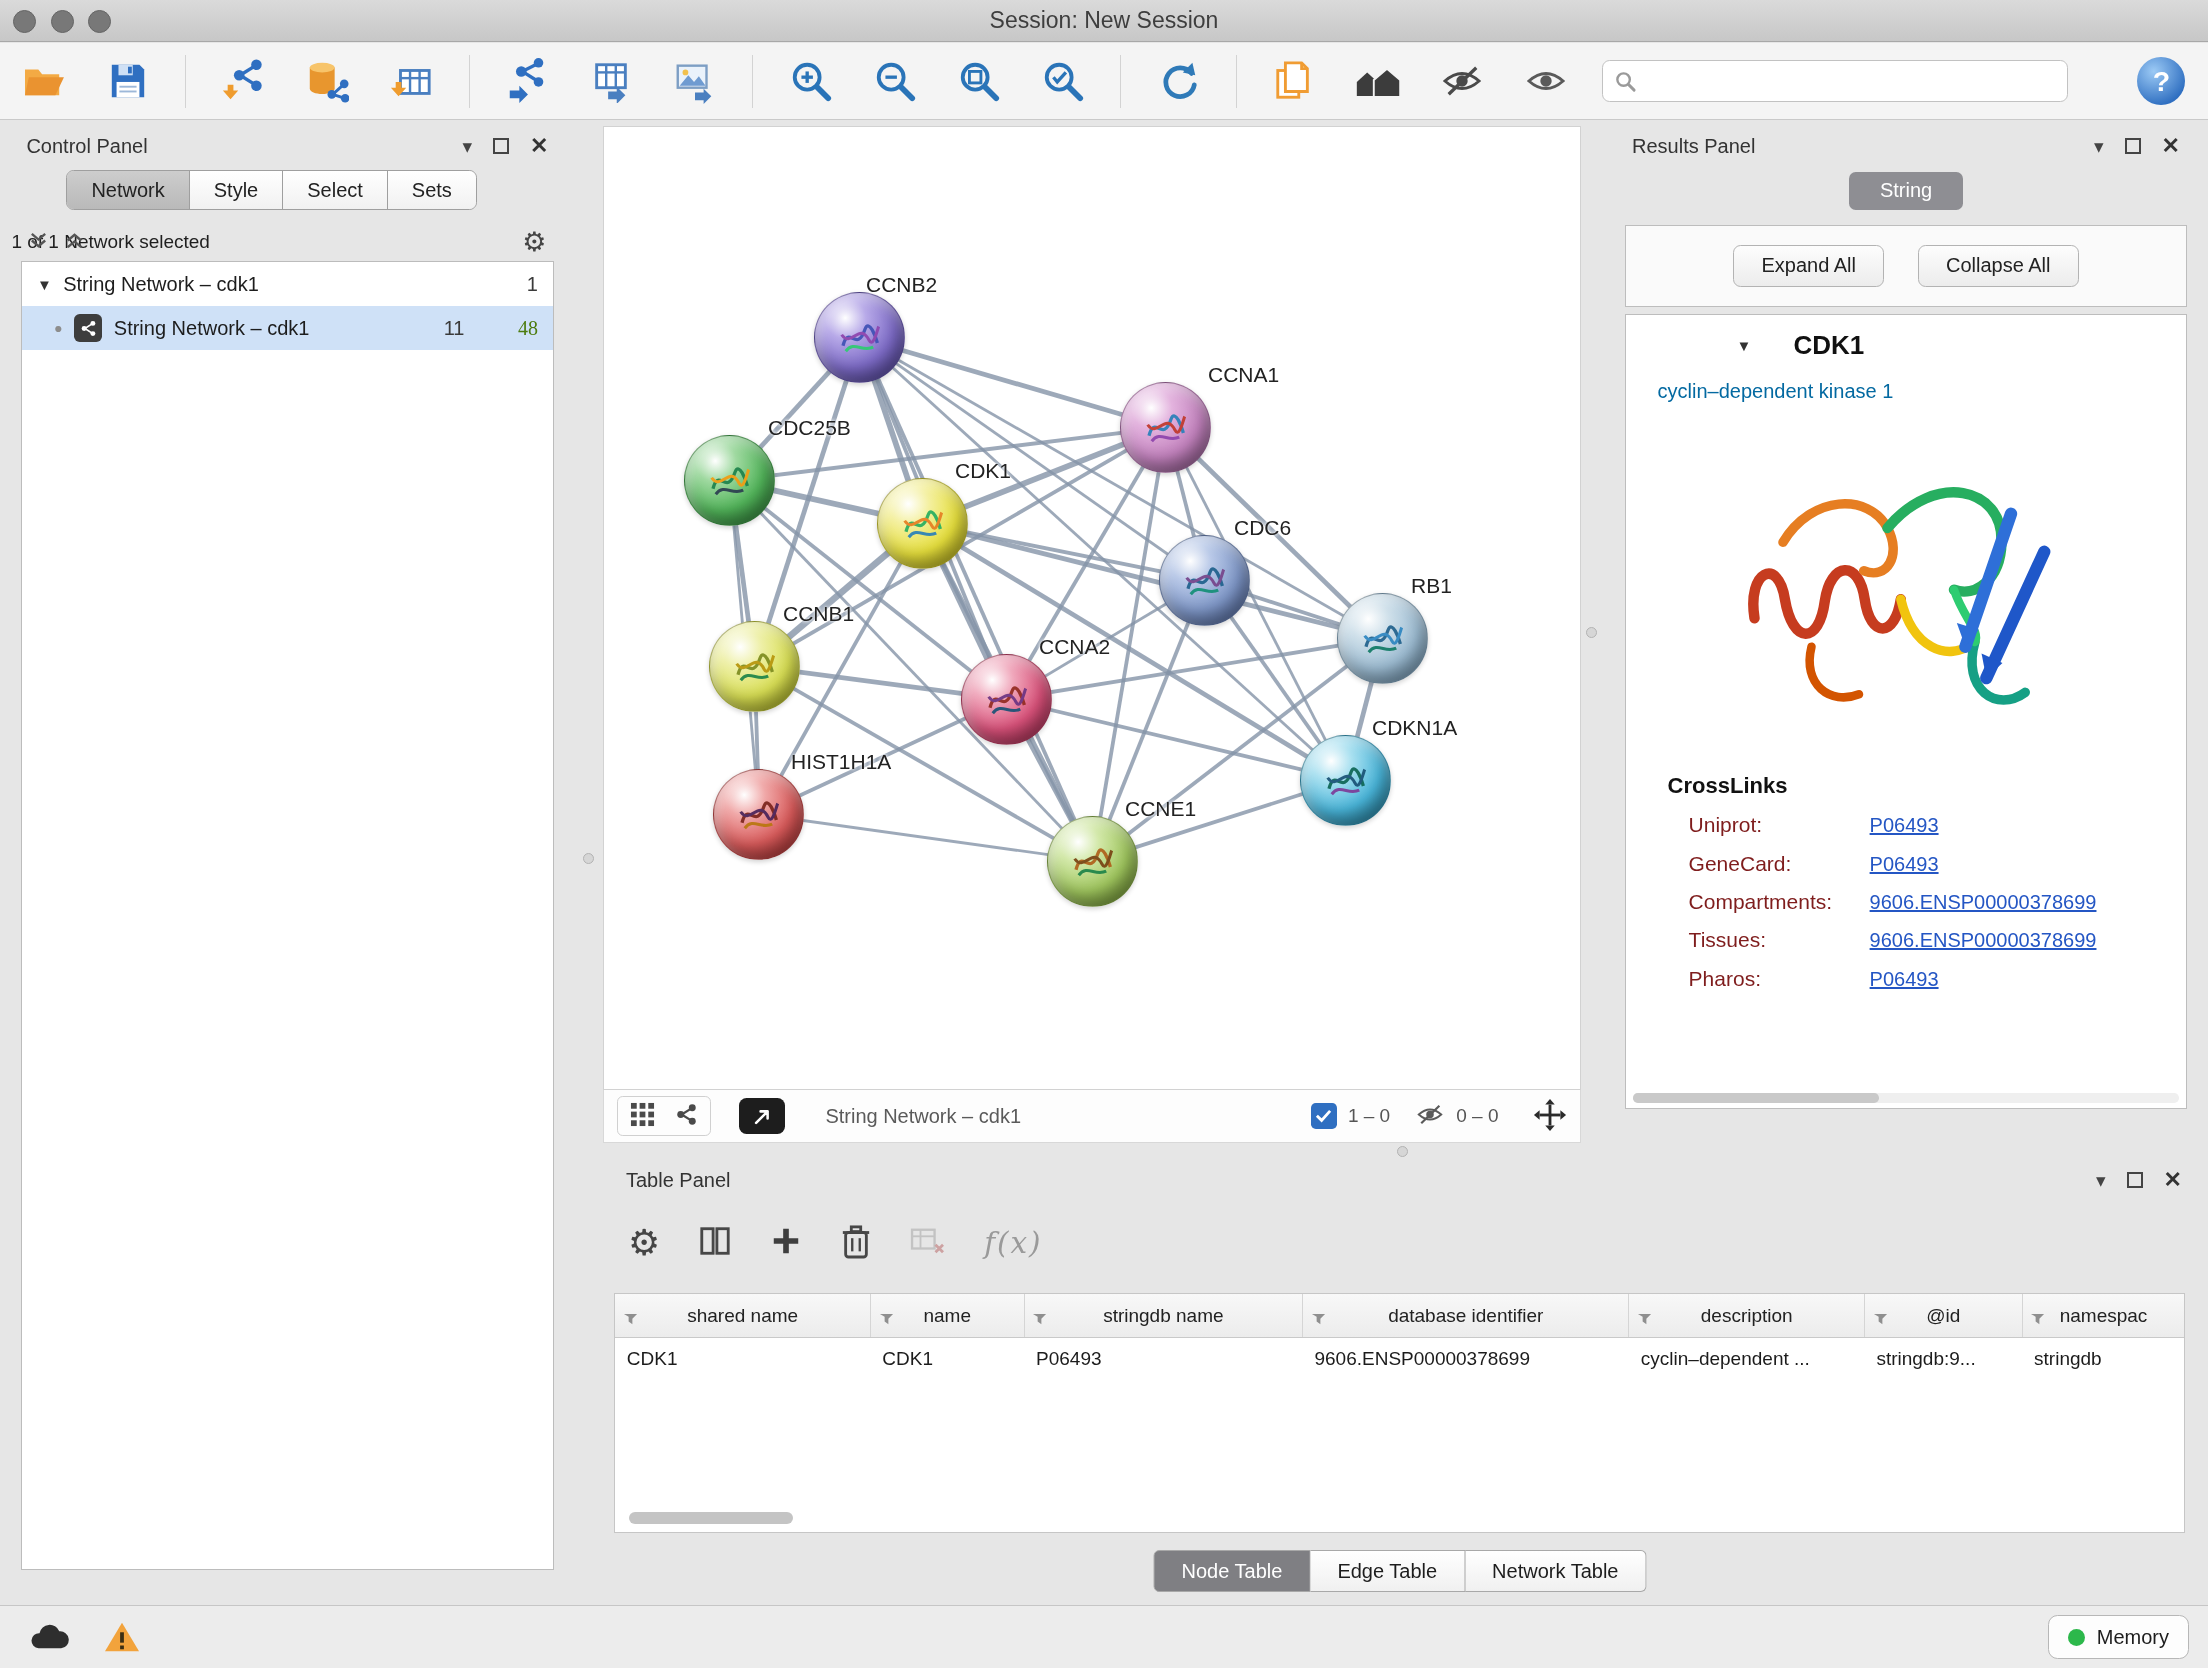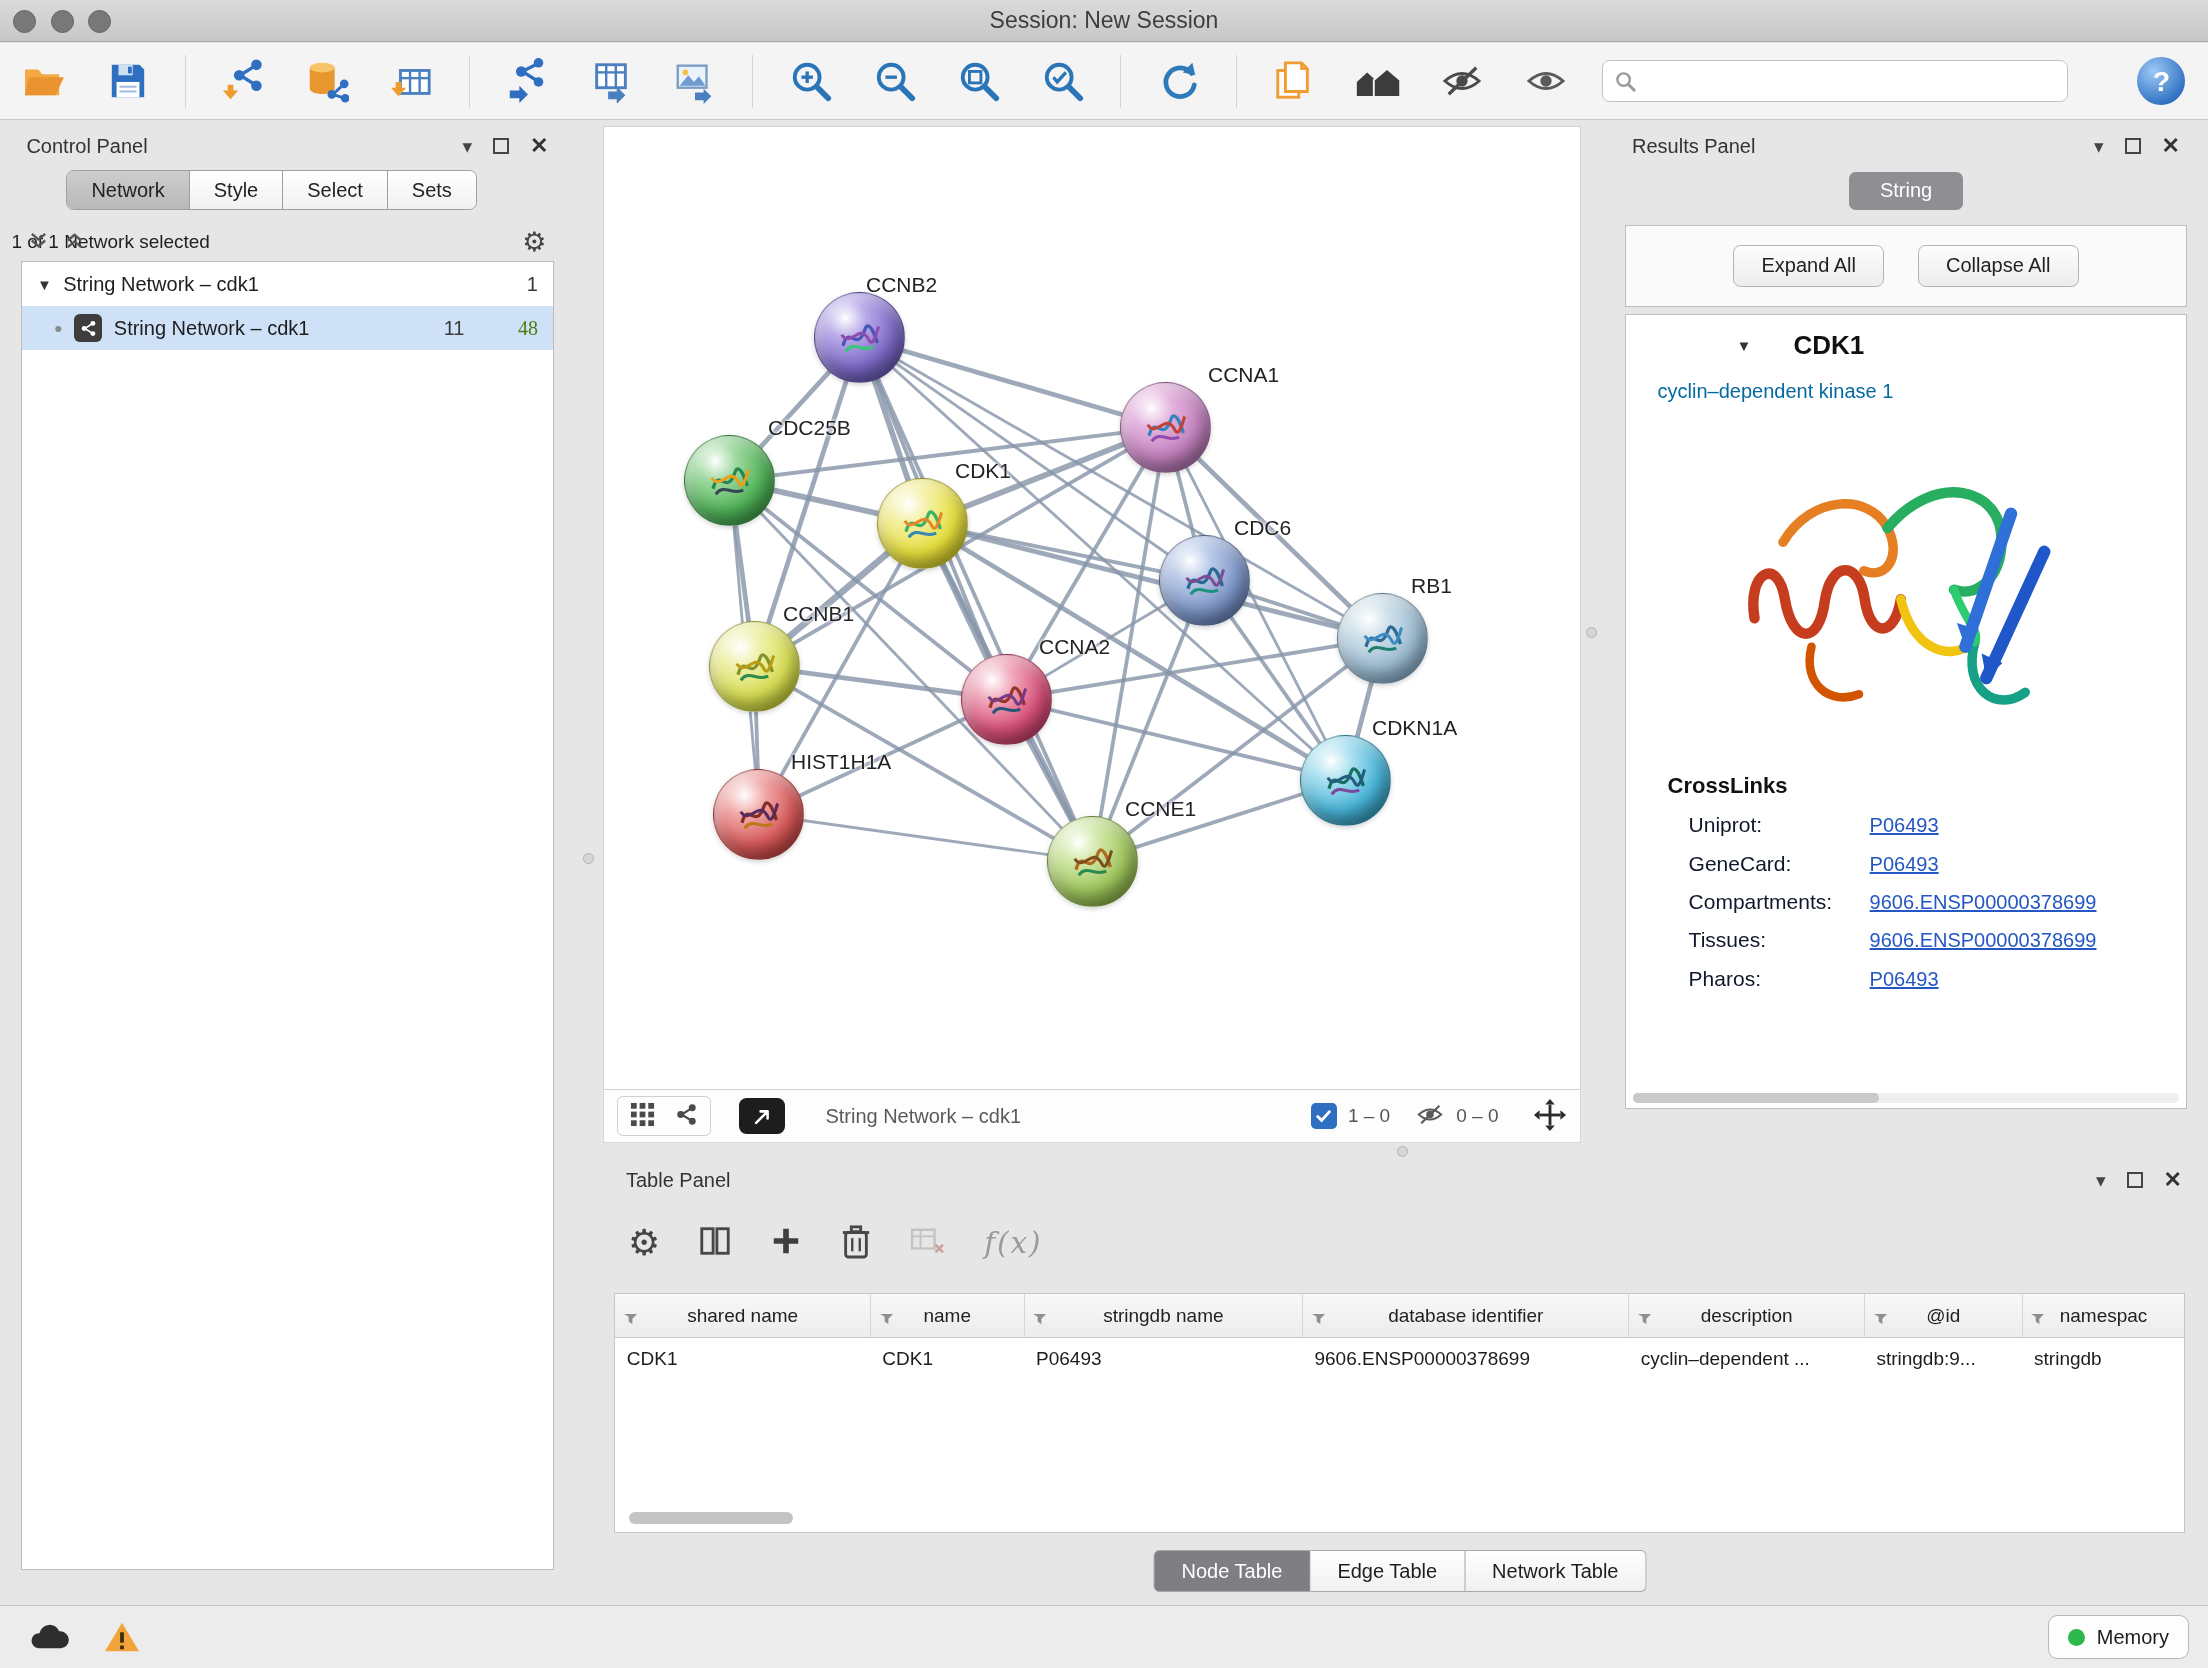--- a/index.html
+++ b/index.html
@@ -83,21 +83,21 @@
     display:flex; justify-content:center; gap:34px; }
   .rp-btn { padding:8.6px 27px; border:1px solid #b3b3b3; border-radius:7.6px;
     background:linear-gradient(#fdfdfd,#ececec); font-size:20px; color:#222; }
   .rp-box2 { position:relative; margin:7.6px 7.6px 0; border:1px solid #bdbdbd; background:#fff; height:795px; overflow:hidden; }
   .rp-entry-head { display:flex; align-items:center; gap:42px; padding:15px 0 13.3px 63px; }
   .rp-gene { font-size:26px; font-weight:bold; color:#111; }
   .rp-desc { padding:5.7px 0 0 32px; font-size:20px; color:#0369a1; }
   .rp-structure { display:block; margin:25px auto 5.7px; }
   .rp-cl-title { padding:25px 0 0 42px; font-size:22px; font-weight:bold; color:#111; }
   .cl-row { display:flex; align-items:baseline; padding:14.3px 0 0 63px; }
-  .cl-label { width:181px; font-size:21px; color:#0f172a; }
+  .cl-label { width:181px; font-size:21px; color:#7f1d1d; }
   .cl-link { font-size:20px; color:#2456c4; text-decoration:underline; }
   .rp-hscroll { position:absolute; left:7.6px; right:7.6px; bottom:5.7px; height:9.5px; background:#efefef; border-radius:4.8px; }
   .rp-hscroll .thumb { width:45%; height:9.5px; background:#c9c9c9; border-radius:4.8px; }
   
   .table-panel { position:absolute; left:603px; top:1160px; width:1594px; height:445px; }
   .tp-toolbar { display:flex; align-items:center; gap:38px; padding:11.4px 0 0 25px; height:74px; }
   .tp-gear { font-size:36px; color:#454545; }
   .tp-fx { font-family:"DejaVu Serif", serif; font-style:italic; font-size:29.5px; color:#9a9a9a; letter-spacing:1.9px; }
   .tp-table { position:absolute; left:11.4px; top:133px; width:1571px; height:240px; background:#fff; border:1px solid #c6c6c6; }
   .tp-headrow { display:flex; height:44px; background:linear-gradient(#f8f8f8,#ececec); border-bottom:1px solid #c9c9c9; }

